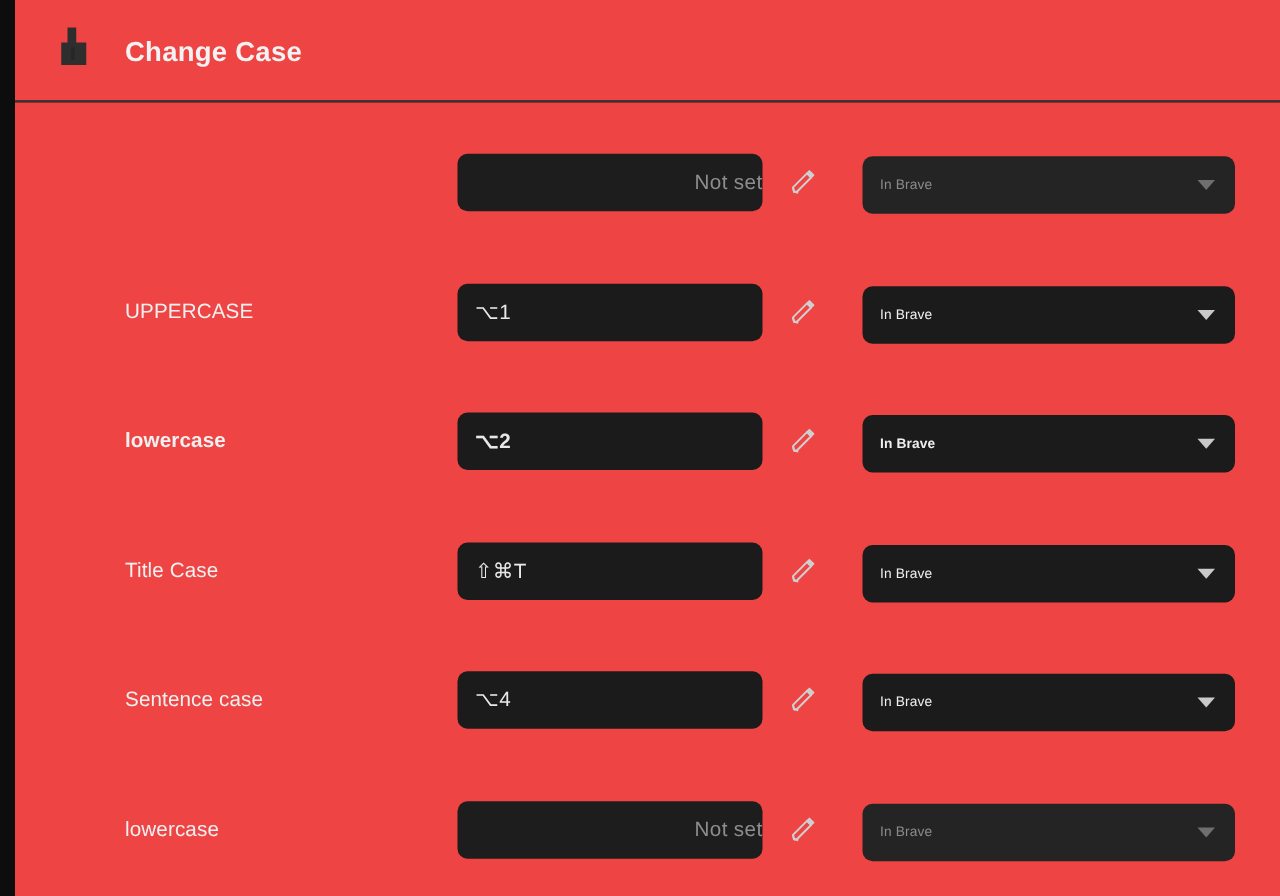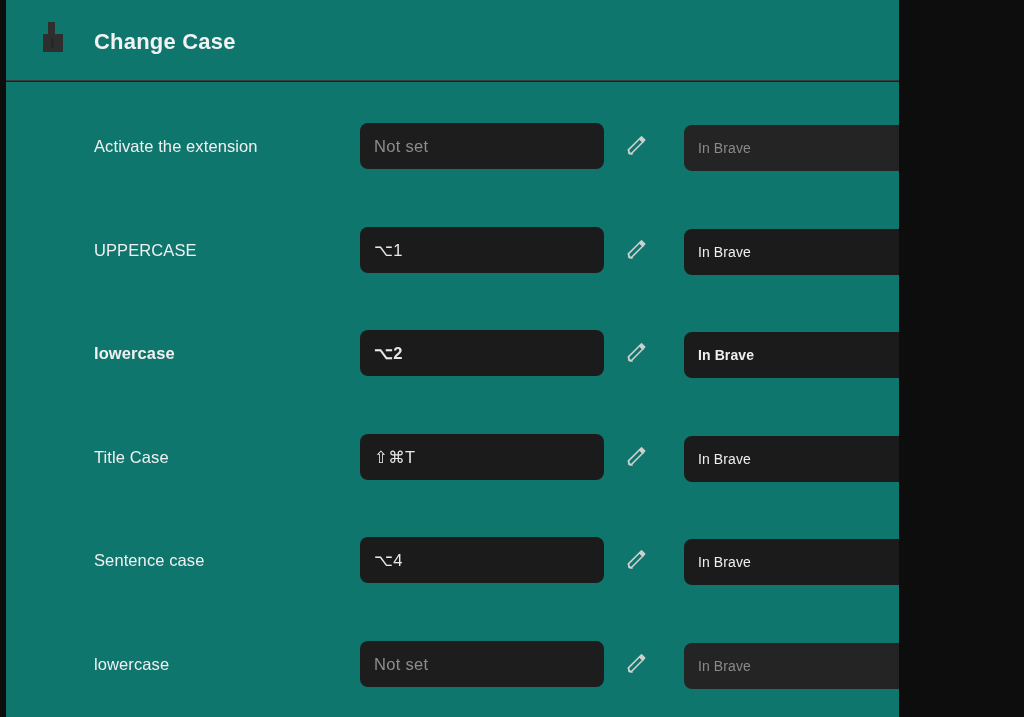--- a/index.html
+++ b/index.html
@@ -4,23 +4,23 @@
 <style>
   * { margin:0; padding:0; box-sizing:border-box; }
   html, body {
     width:1024px; height:717px;
     background:#0d0d0d;
     font-family:"Liberation Sans", sans-serif;
     overflow:hidden;
   }
   #app {
     position:absolute;
-    left:6px; top:0;
-    width:893px; height:717px;
-    background:#0f766e;
+    left:12px; top:0;
+    width:1012px; height:717px;
+    background:#ef4444;
     overflow:hidden;
   }
 
   
   #header {
     position:absolute; left:0; top:0;
     width:1012px; height:80px;
   }
   #logo-icon {
     position:absolute; left:24px; top:16px;
@@ -84,59 +84,58 @@
   .scope-select {
     position:absolute; left:678px; top:calc(50% + 2px);
     transform:translateY(-50%);
     width:298px; height:46px;
     background:#1b1b1b;
     border-radius:8px;
     display:flex; align-items:center;
   }
   .scope-value {
     margin-left:14px;
-    font-size:14px; color:#efefef;
+    font-size:11px; color:#efefef;
     white-space:nowrap; letter-spacing:.1px;
   }
   .scope-caret {
     position:absolute; right:16px; top:50%;
     transform:translateY(-50%);
     width:0; height:0;
     border-left:7.5px solid transparent;
     border-right:7.5px solid transparent;
     border-top:8px solid #c9c9c9;
   }
   .scope-select.is-disabled {
     background:#242424;
   }
   .scope-select.is-disabled .scope-value { color:#8a8a8a; }
   .scope-select.is-disabled .scope-caret { border-top-color:#6f6f6f; }
 
-  .row.is-disabled .shortcut-field { background:#1d1d1d; }
+  .row.is-disabled .shortcut-field { background:#1d1d1d;justify-content:flex-end; }
 </style>
 </head>
 <body>
 
 <div id="app">
 
   <div id="header">
     <div id="logo-icon">
       <svg width="48" height="48" viewBox="0 0 48 48">
         <path d="M18 6 h7 v12 h8 v18 h-20 v-18 h5 z" fill="#2e2e2e"></path>
         <rect x="21" y="22" width="2.5" height="10" fill="#262626"></rect>
       </svg>
     </div>
     <div id="page-title">Change Case</div>
     <div id="header-divider"></div>
     <div id="header-divider-2"></div>
   </div>
 
   <div id="rows">
       <div class="row is-disabled" style="top: 38px;">
-        <div class="row-label">Activate the extension</div>
         <div class="shortcut-field is-unset">
           <span class="shortcut-value">Not set</span>
         </div>
         <div class="edit-btn">
           <svg width="26" height="26" viewBox="0 0 26 26">
             <g transform="rotate(0 13 13)">
               <path d="M6.2 20.4 L5.4 16.9 L16.6 5.7 L19.9 9.0 L8.7 20.2 Z" fill="none" stroke="#cfcfcf" stroke-width="1.6" stroke-linejoin="round"></path>
               <path d="M16.6 5.7 L18.5 3.8 L21.8 7.1 L19.9 9.0 Z" fill="#cfcfcf" stroke="#cfcfcf" stroke-width="1.4" stroke-linejoin="round"></path>
               <path d="M5.4 16.9 L6.2 20.4 L9.6 21.2" fill="none" stroke="#cfcfcf" stroke-width="1.5" stroke-linejoin="round"></path>
             </g>

